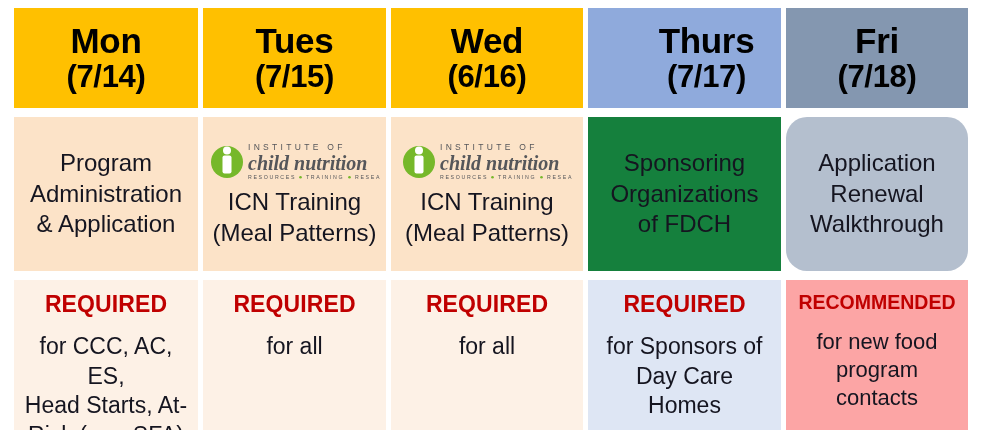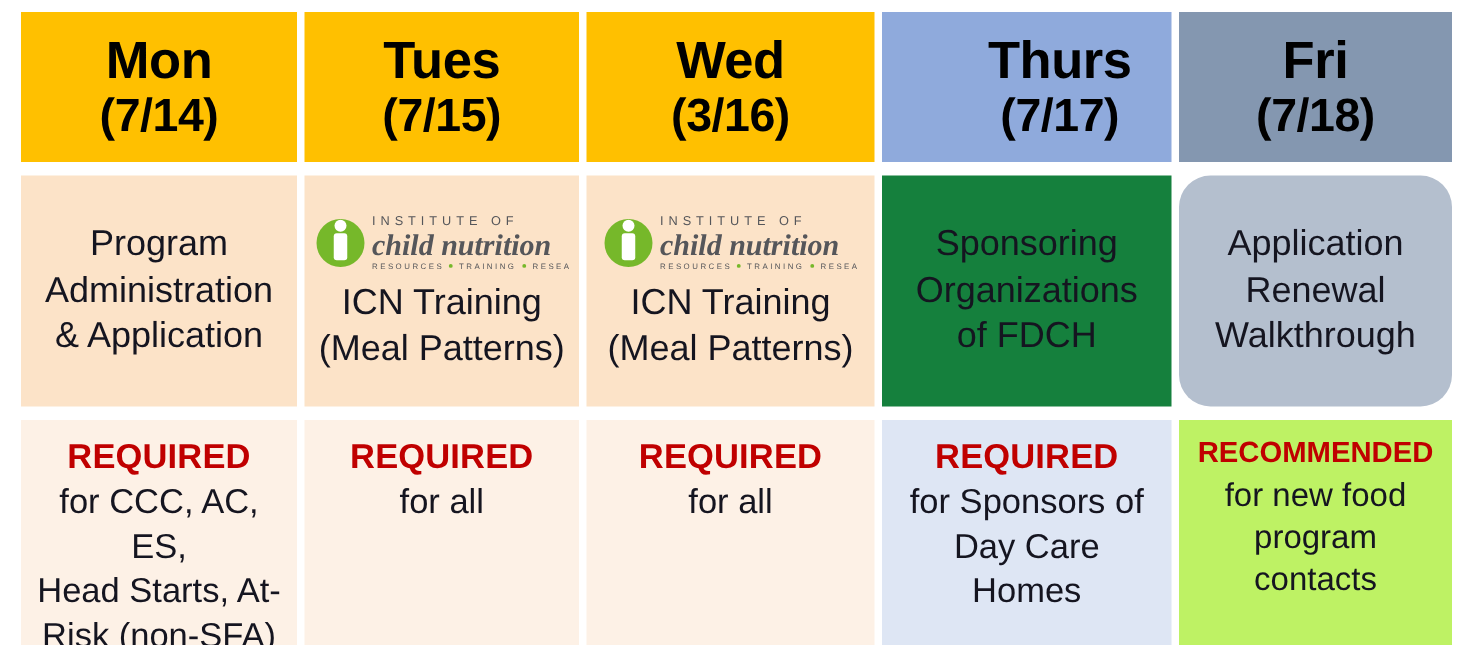--- a/index.html
+++ b/index.html
@@ -71,28 +71,28 @@
 
   
   .audience {
     font-size: 23px;
     line-height: 1.27;
     padding: 10px 6px;
     justify-content: flex-start;
   }
   .b-gold { background: #fdf1e6; }
   .b-blue { background: #dee6f4; }
-  .b-gray { background: #bef264; }
+  .b-gray { background: #fca5a5; }
 
   .req-label {
     color: #c00000;
     font-weight: bold;
     font-size: 23px;
     letter-spacing: 0.1px;
-    margin-bottom: 1px;
+    margin-bottom: 13px;
     white-space: nowrap;
   }
   .req-label.small {
     font-size: 19.5px;
     letter-spacing: 0px;
   }
   .audience-detail {
     font-size: 23px;
     line-height: 1.28;
   }
@@ -119,21 +119,21 @@
   <div class="cell head c-gold">
     <span class="day">Mon</span>
     <span class="date">(7/14)</span>
   </div>
   <div class="cell head c-gold">
     <span class="day">Tues</span>
     <span class="date">(7/15)</span>
   </div>
   <div class="cell head c-gold">
     <span class="day">Wed</span>
-    <span class="date">(3/16)</span>
+    <span class="date">(6/16)</span>
   </div>
   <div class="cell head c-blue">
     <span class="day">Thurs</span>
     <span class="date">(7/17)</span>
   </div>
   <div class="cell head c-gray">
     <span class="day">Fri</span>
     <span class="date">(7/18)</span>
   </div>
 

